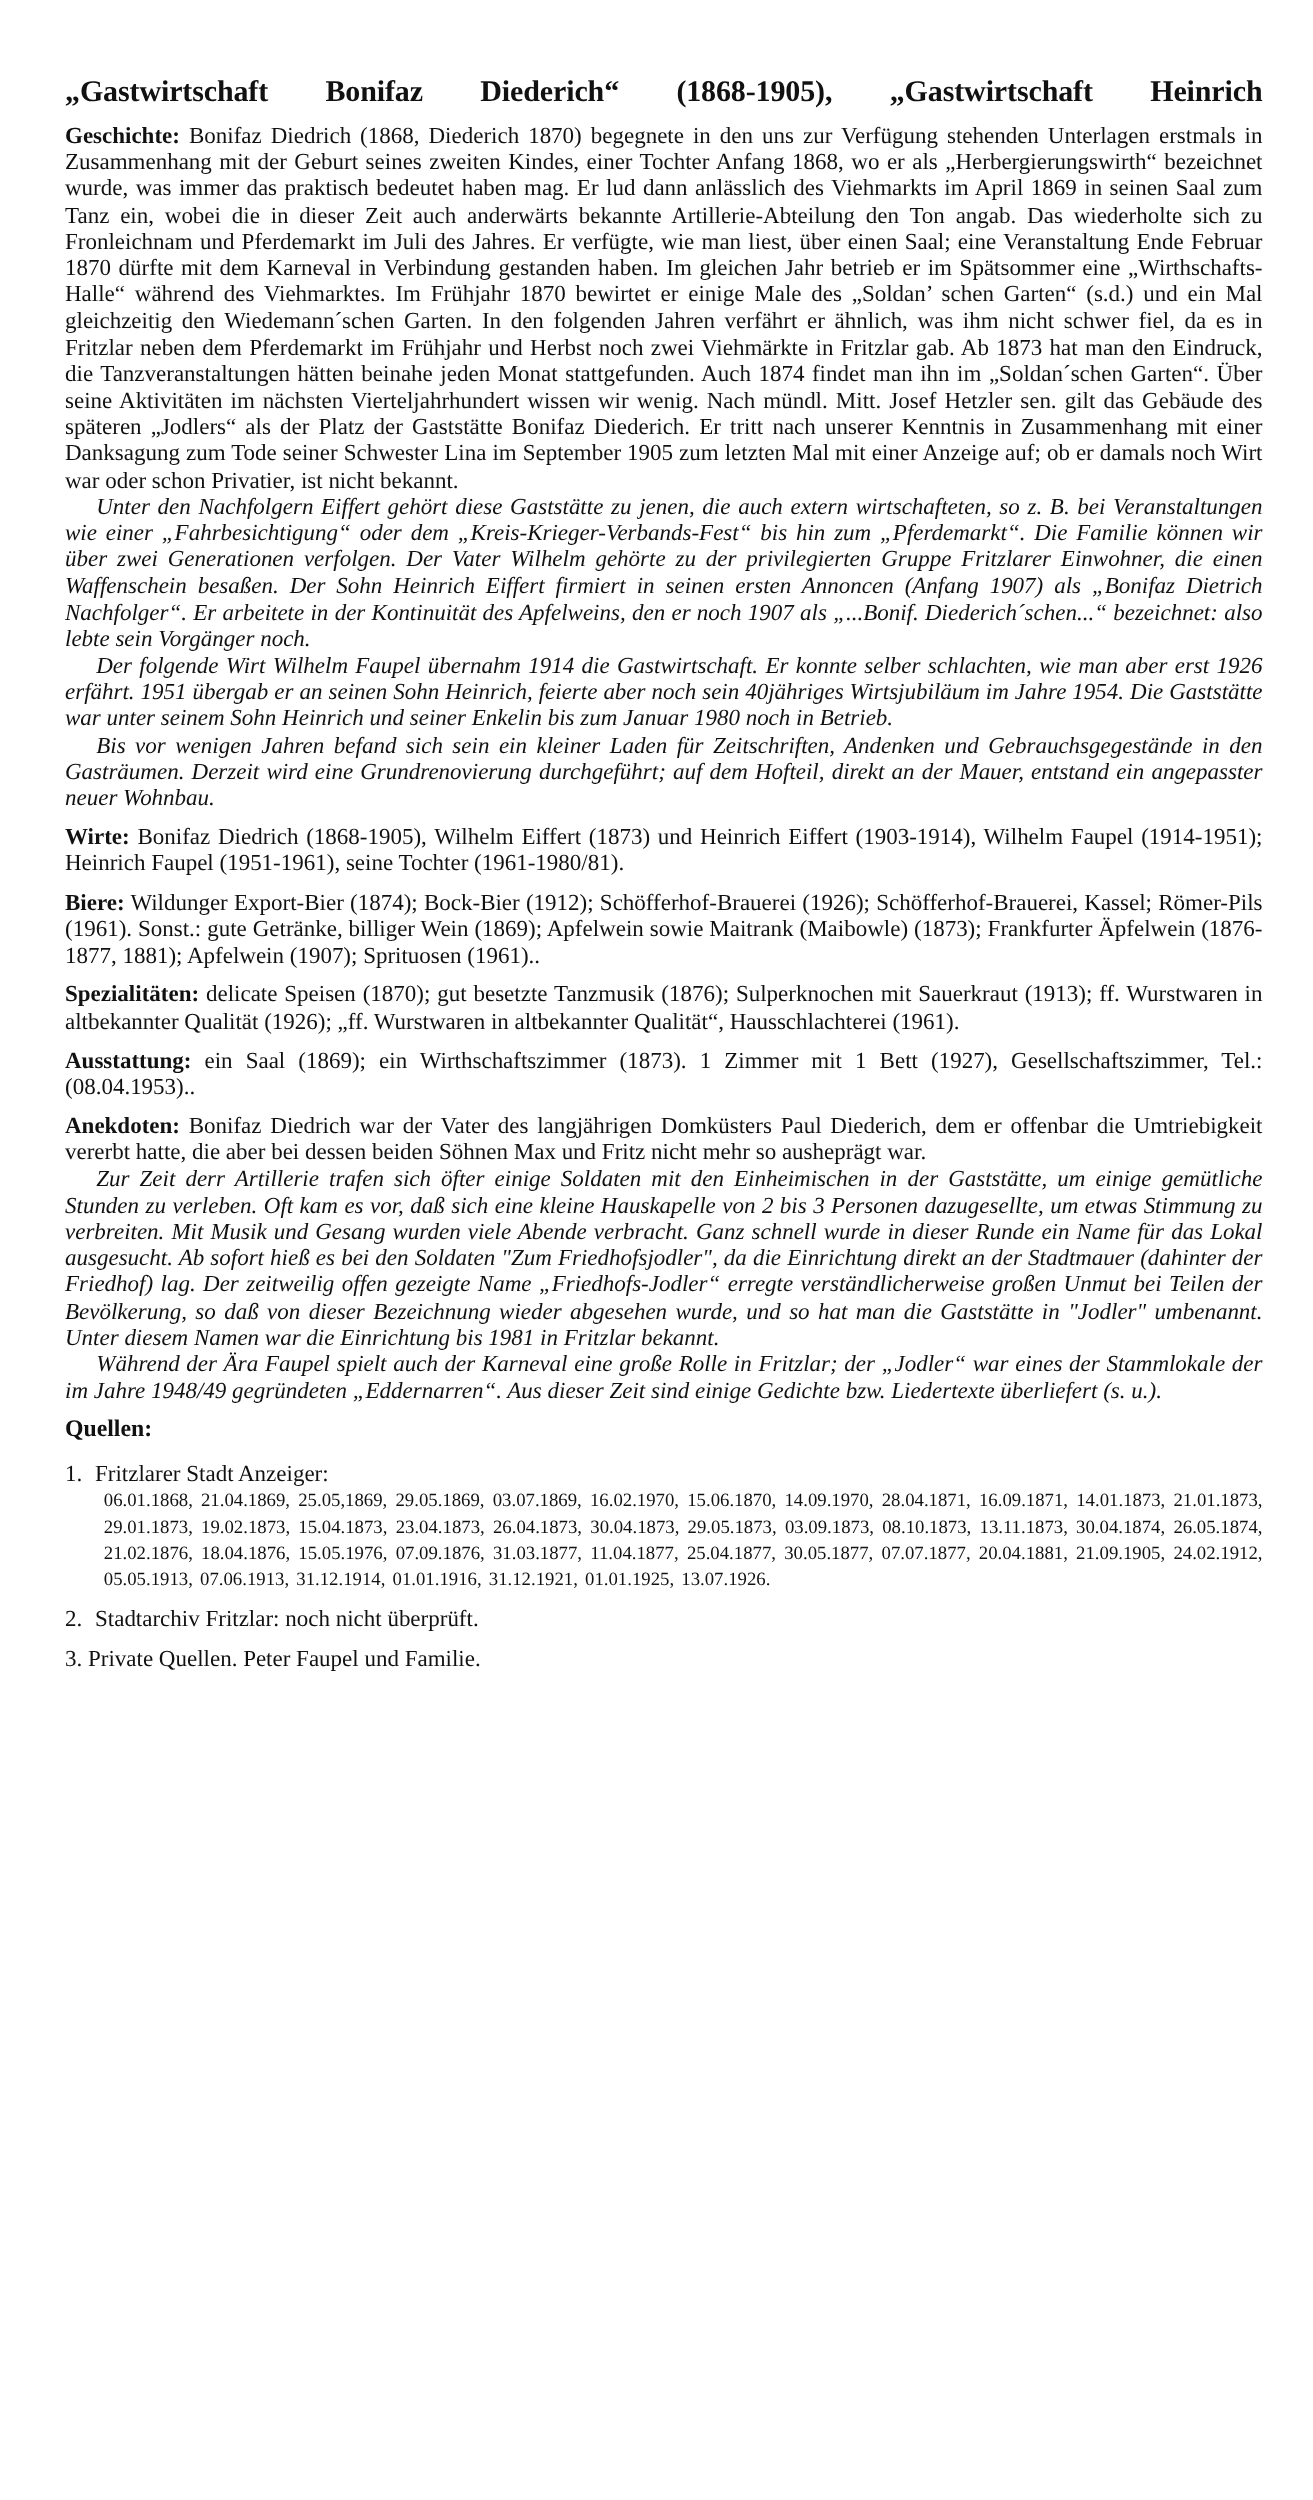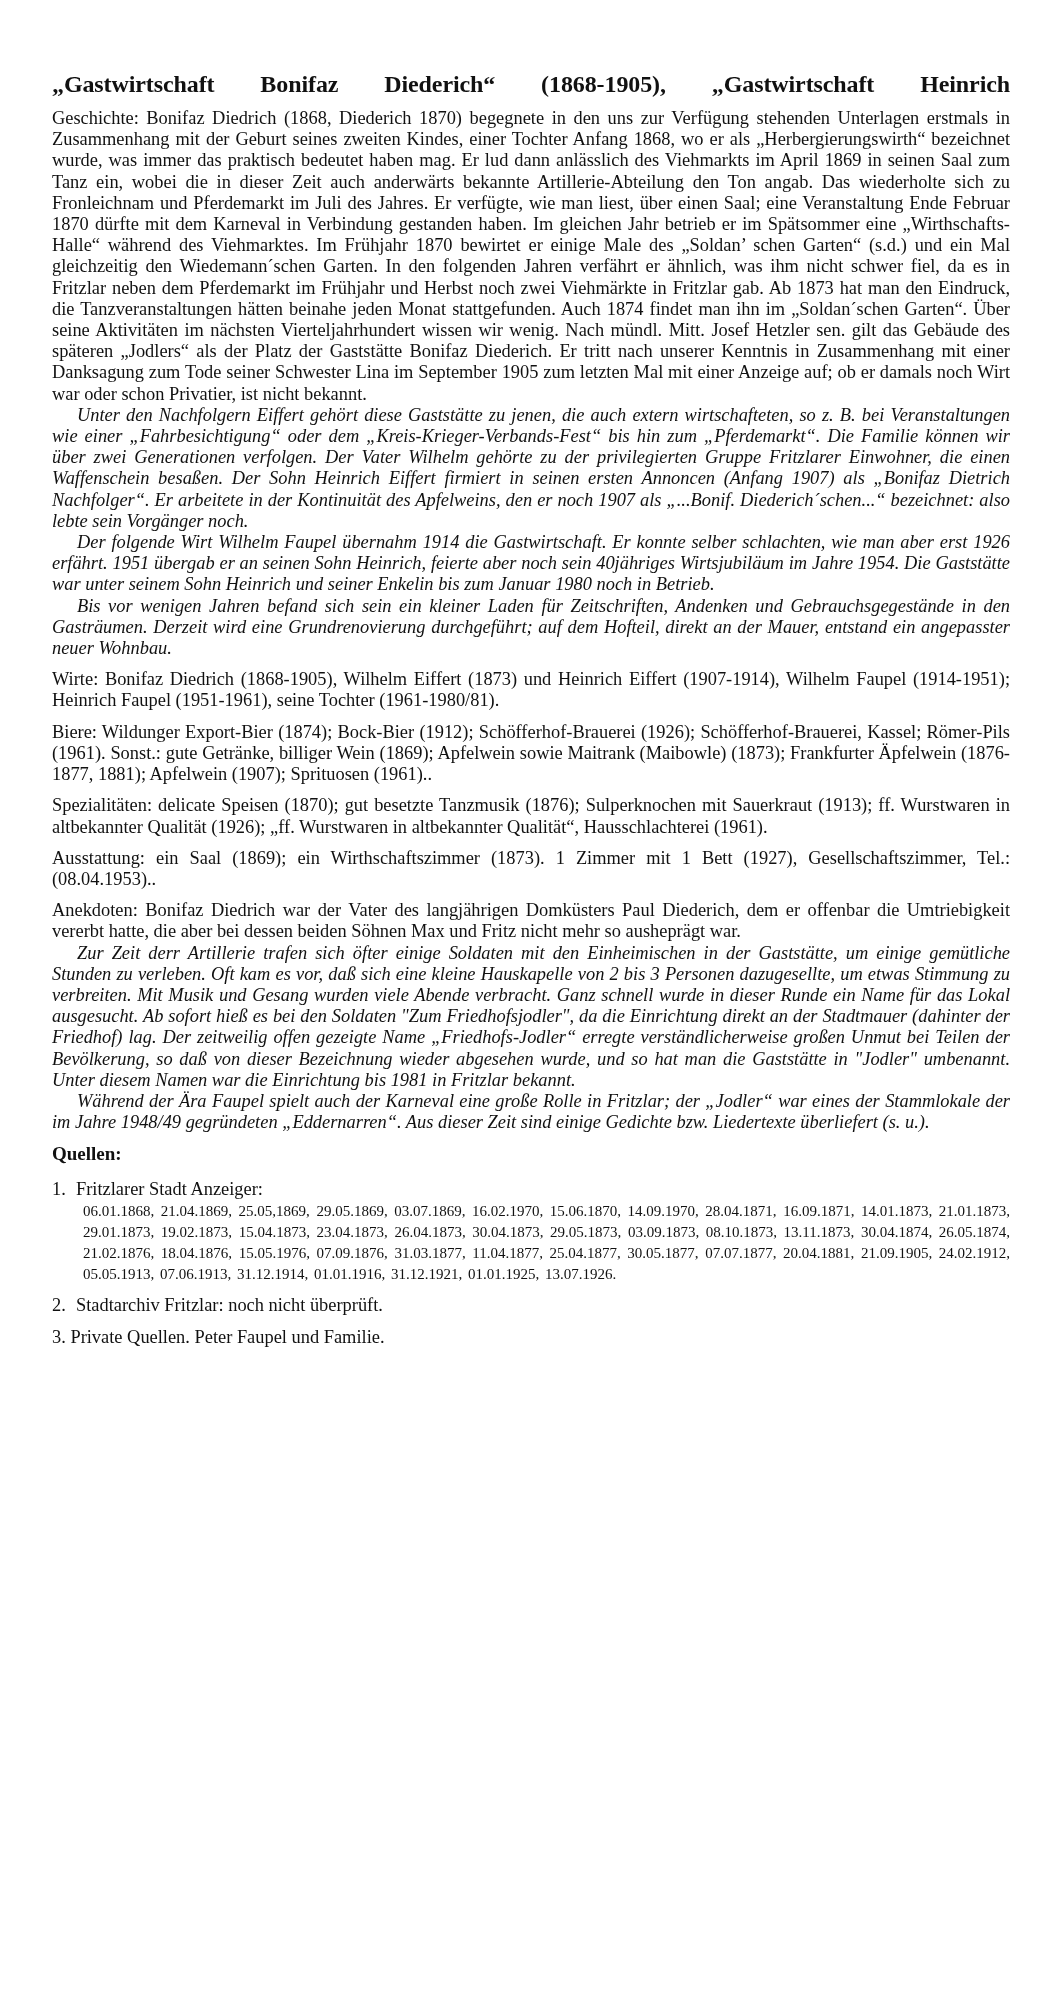--- a/index.html
+++ b/index.html
@@ -6,21 +6,21 @@
     body {
       width: 1050px;
       height: 2000px;
       overflow: hidden;
       font-family: "Liberation Serif", "DejaVu Serif", serif;
       color: #111111;
     }
     .page {
       position: absolute;
       left: 52px;
-      top: 70px;
+      top: 60px;
       width: 958px;
     }
     .title {
       font-family: "Liberation Serif", "DejaVu Serif", serif;
       font-weight: bold;
       font-size: 24px;
       line-height: 29px;
       text-align: justify;
       text-align-last: left;
       margin: 0 0 9px 0;
@@ -29,21 +29,21 @@
     .title .l1 { display: block; text-align: justify; text-align-last: justify; }
     .title .l2 { display: block; }
     p.sec {
       font-size: 18.4px;
       line-height: 21.2px;
       text-align: justify;
       margin: 0;
     }
     p.indent { text-indent: 25px; font-style: italic; }
     .block { margin-bottom: 10px; }
-    .lbl { font-weight: normal; }
+    .lbl { font-weight: bold; }
     .quellen-h {
       font-weight: bold;
       font-size: 19px;
       line-height: 22px;
       margin: 8px 0 14px 0;
     }
     .src-item {
       font-size: 18.4px;
       line-height: 21.2px;
       margin: 0 0 10px 0;
@@ -68,21 +68,21 @@
   </h1>
 
   <section class="block">
     <p class="sec"><span class="lbl">Geschichte:</span><span> Bonifaz Diedrich (1868, Diederich 1870) begegnete in den uns zur Verfügung stehenden Unterlagen erstmals in Zusammenhang mit der Geburt seines zweiten Kindes, einer Tochter Anfang 1868, wo er als „Herbergierungswirth“ bezeichnet wurde, was immer das praktisch bedeutet haben mag. Er lud dann anlässlich des Viehmarkts im April 1869 in seinen Saal zum Tanz ein, wobei die in dieser Zeit auch anderwärts bekannte Artillerie-Abteilung den Ton angab. Das wiederholte sich zu Fronleichnam und Pferdemarkt im Juli des Jahres. Er verfügte, wie man liest, über einen Saal; eine Veranstaltung Ende Februar 1870 dürfte mit dem Karneval in Verbindung gestanden haben. Im gleichen Jahr betrieb er im Spätsommer eine „Wirthschafts-Halle“ während des Viehmarktes. Im Frühjahr 1870 bewirtet er einige Male des „Soldan’ schen Garten“ (s.d.) und ein Mal gleichzeitig den Wiedemann´schen Garten. In den folgenden Jahren verfährt er ähnlich, was ihm nicht schwer fiel, da es in Fritzlar neben dem Pferdemarkt im Frühjahr und Herbst noch zwei Viehmärkte in Fritzlar gab. Ab 1873 hat man den Eindruck, die Tanzveranstaltungen hätten beinahe jeden Monat stattgefunden. Auch 1874 findet man ihn im „Soldan´schen Garten“. Über seine Aktivitäten im nächsten Vierteljahrhundert wissen wir wenig. Nach mündl. Mitt. Josef Hetzler sen. gilt das Gebäude des späteren „Jodlers“ als der Platz der Gaststätte Bonifaz Diederich. Er tritt nach unserer Kenntnis in Zusammenhang mit einer Danksagung zum Tode seiner Schwester Lina im September 1905 zum letzten Mal mit einer Anzeige auf; ob er damals noch Wirt war oder schon Privatier, ist nicht bekannt.</span></p>
     <p class="sec indent">Unter den Nachfolgern Eiffert gehört diese Gaststätte zu jenen, die auch extern wirtschafteten, so z. B. bei Veranstaltungen wie einer „Fahrbesichtigung“ oder dem „Kreis-Krieger-Verbands-Fest“ bis hin zum „Pferdemarkt“. Die Familie können wir über zwei Generationen verfolgen. Der Vater Wilhelm gehörte zu der privilegierten Gruppe Fritzlarer Einwohner, die einen Waffenschein besaßen. Der Sohn Heinrich Eiffert firmiert in seinen ersten Annoncen  (Anfang 1907) als „Bonifaz Dietrich Nachfolger“. Er arbeitete in der Kontinuität des Apfelweins, den er noch 1907 als „...Bonif. Diederich´schen...“ bezeichnet: also lebte sein Vorgänger noch.</p>
     <p class="sec indent">Der folgende Wirt Wilhelm Faupel übernahm 1914 die Gastwirtschaft. Er konnte selber schlachten, wie man aber erst 1926 erfährt. 1951 übergab er an seinen Sohn Heinrich, feierte aber noch sein 40jähriges Wirtsjubiläum im Jahre 1954. Die Gaststätte war unter seinem Sohn Heinrich und seiner Enkelin bis zum Januar 1980 noch in Betrieb.</p>
     <p class="sec indent">Bis vor wenigen Jahren befand sich sein ein kleiner Laden für Zeitschriften, Andenken und Ge­brauchsgegestände in den Gasträumen. Derzeit wird eine Grundrenovierung durchgeführt; auf dem Hofteil, direkt an der Mauer, entstand ein angepasster neuer Wohnbau.</p>
   </section>
 
   <section class="block">
-    <p class="sec"><span class="lbl">Wirte:</span><span> Bonifaz Diedrich (1868-1905), Wilhelm Eiffert (1873) und Heinrich Eiffert (1907-1914), Wilhelm Faupel (1914-1951); Heinrich Faupel (1951-1961), seine Tochter (1961-1980/81).</span></p>
+    <p class="sec"><span class="lbl">Wirte:</span><span> Bonifaz Diedrich (1868-1905), Wilhelm Eiffert (1873) und Heinrich Eiffert (1903-1914), Wilhelm Faupel (1914-1951); Heinrich Faupel (1951-1961), seine Tochter (1961-1980/81).</span></p>
   </section>
 
   <section class="block">
     <p class="sec"><span class="lbl">Biere:</span><span> Wildunger Export-Bier (1874); Bock-Bier (1912); Schöfferhof-Brauerei (1926); Schöfferhof-Brauerei, Kassel; Römer-Pils (1961). Sonst.: gute Getränke, billiger Wein (1869); Apfelwein sowie Maitrank (Maibowle) (1873); Frankfurter Äpfelwein (1876-1877, 1881); Apfelwein (1907); Sprituosen (1961)..</span></p>
   </section>
 
   <section class="block">
     <p class="sec"><span class="lbl">Spezialitäten:</span><span> delicate Speisen (1870); gut besetzte Tanzmusik (1876); Sulperknochen mit Sauerkraut (1913); ff. Wurstwaren in altbekannter Qualität (1926); „ff. Wurstwaren in altbekannter Qualität“, Hausschlachterei (1961).</span></p>
   </section>
 

